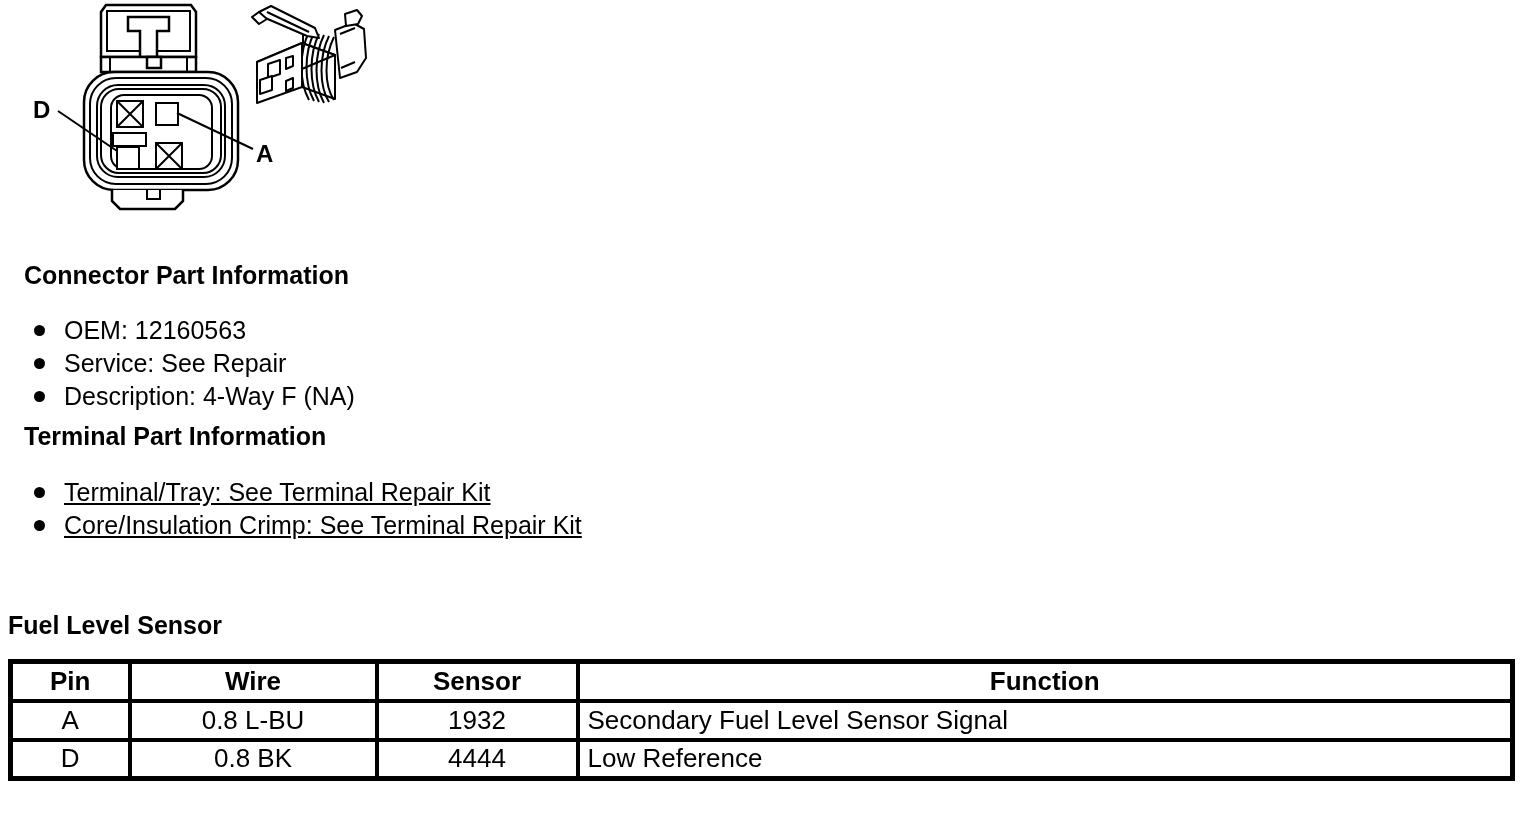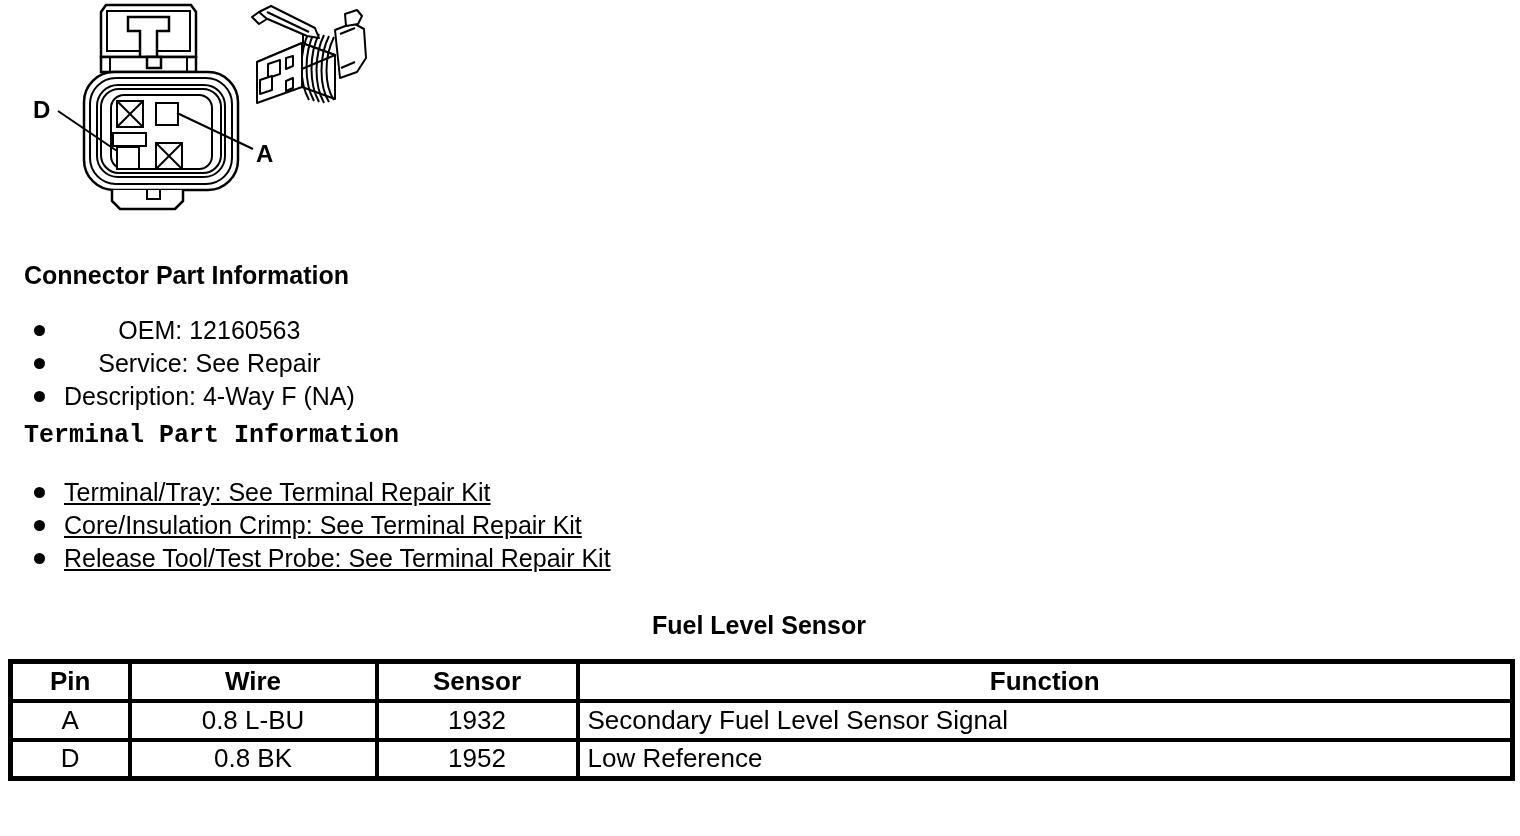--- a/index.html
+++ b/index.html
@@ -18,37 +18,37 @@
   .pin-label-d { left:33px; top:98px; }
   .pin-label-a { left:256px; top:142px; }
 
   .section-heading {
     position:absolute; left:0;
     font-size:25px; font-weight:bold; line-height:26px;
     letter-spacing:0px;
     margin-left:24px;
   }
   .heading-connector { top:262px; }
-  .heading-terminal  { top:423px;font-family:Liberation Mono, monospace; }
+  .heading-terminal  { top:423px; }
 
   ul.info-list { position:absolute; left:34px; list-style:none; }
-  .list-connector { top:314px;text-align:center; }
+  .list-connector { top:314px; }
   .list-terminal  { top:476px;text-decoration:underline; }
   ul.info-list li {
     position:relative; padding-left:30px; height:33px; line-height:33px;
     font-size:25px; white-space:nowrap;
   }
   ul.info-list li::before {
     content:""; position:absolute; left:0; top:11px;
     width:11px; height:11px; border-radius:50%; background:#000;
   }
 
   .table-title {
     position:absolute; left:8px; top:612px; width:1502px;
-    text-align:center; font-size:25px; font-weight:bold; line-height:26px;
+    font-size:25px; font-weight:bold; line-height:26px;
   }
 
   table.pinout {
     position:absolute; left:8px; top:659px; width:1502px;
     border-collapse:collapse; table-layout:fixed;
     border:5px solid #000;
     font-size:26px;
   }
   table.pinout th, table.pinout td {
     border:4px solid #000; height:39px; vertical-align:middle;
@@ -138,21 +138,20 @@
   <li>OEM: 12160563</li>
   <li>Service: See Repair</li>
   <li>Description: 4-Way F (NA)</li>
 </ul>
 
 <div class="section-heading heading-terminal">Terminal Part Information</div>
 
 <ul class="info-list list-terminal">
   <li>Terminal/Tray: See Terminal Repair Kit</li>
   <li>Core/Insulation Crimp: See Terminal Repair Kit</li>
-  <li>Release Tool/Test Probe: See Terminal Repair Kit</li>
 </ul>
 
 <div class="table-title">Fuel Level Sensor</div>
 
 <table class="pinout">
   <colgroup>
     <col class="c-pin">
       <col class="c-wire">
       <col class="c-circuit">
       <col class="c-fn">
@@ -168,17 +167,17 @@
   <tbody>
     <tr>
       <td>A</td>
       <td>0.8 L-BU</td>
       <td>1932</td>
       <td class="fn">Secondary Fuel Level Sensor Signal</td>
     </tr>
     <tr>
       <td>D</td>
       <td>0.8 BK</td>
-      <td>1952</td>
+      <td>4444</td>
       <td class="fn">Low Reference</td>
     </tr>
   </tbody>
 </table>
 
 </body></html>

